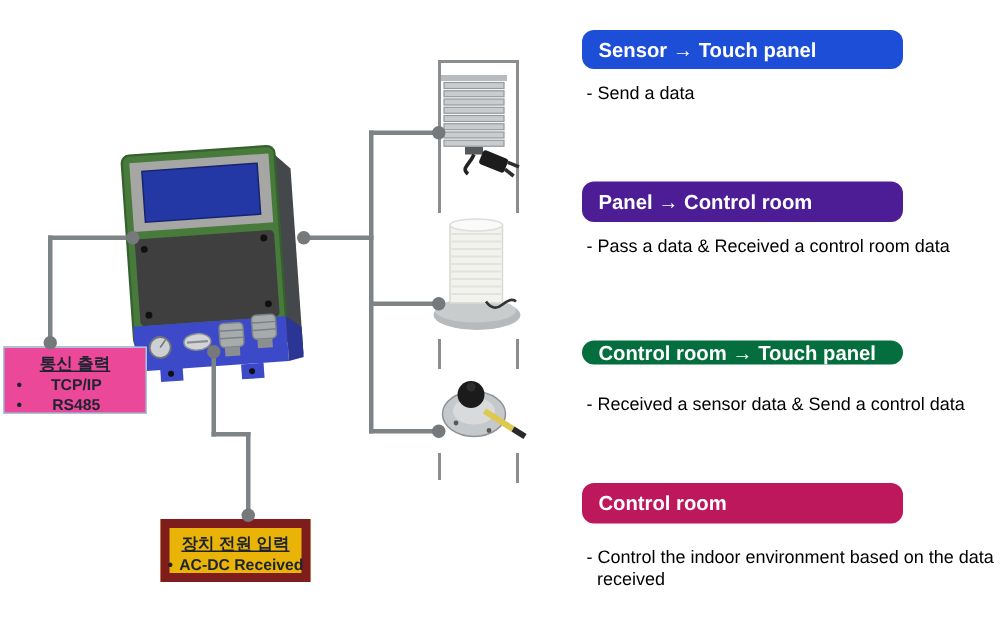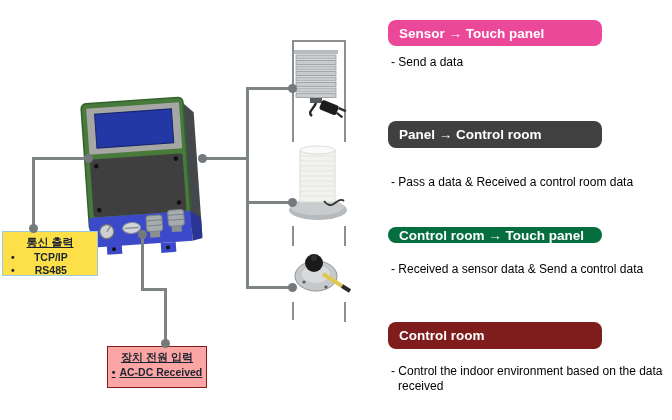--- a/index.html
+++ b/index.html
@@ -18,37 +18,37 @@
   
   .device{position:absolute;left:76px;top:90px;z-index:2;}
 
   
   .lblbox{position:absolute;z-index:3;box-sizing:border-box;text-align:center;
           color:#1c2430;font-weight:bold;}
   .lblbox .ttl{font-size:11px;text-decoration:underline;margin-top:3px;}
   .lblbox .row{font-size:10.5px;display:flex;align-items:center;margin-top:1px;}
   .lblbox .row .b{margin-left:8px;margin-right:0;}
   .lblbox .row .t{flex:1;text-align:center;margin-right:10px;}
-  .commbox{left:2px;top:231px;width:96px;height:45px;background:#fde047;border:1px solid #9ccae0;}
-  .powerbox{left:107px;top:346px;width:100px;height:42px;background:#fca5a5;border:1px solid #7f1d1d;text-decoration:underline;}
+  .commbox{left:2px;top:231px;width:96px;height:45px;background:#ec4899;border:1px solid #9ccae0;}
+  .powerbox{left:107px;top:346px;width:100px;height:42px;background:#eab308;border:6px solid #7f1d1d;}
   .powerbox .row{justify-content:center;}
   .powerbox .row .b{margin:0 4px 0 0;}
   .powerbox .row .t{flex:none;margin:0;}
 
   
   .pill{position:absolute;left:388px;width:214px;border-radius:8px;color:#ffffff;
         font-weight:bold;font-size:13.5px;box-sizing:border-box;padding-left:11px;
         display:flex;align-items:center;z-index:3;}
-  .pill1{top:20px;height:26px;background:#ec4899;}
-  .pill2{top:121px;height:27px;background:#404040;}
+  .pill1{top:20px;height:26px;background:#1d4ed8;}
+  .pill2{top:121px;height:27px;background:#4c1d95;}
   .pill3{top:227px;height:16px;background:#046e3e;}
-  .pill4{top:322px;height:27px;background:#7f1d1d;}
+  .pill4{top:322px;height:27px;background:#be185d;}
   .note{position:absolute;left:391px;color:#000000;font-size:12px;line-height:15px;z-index:3;}
   .n1{top:55px;white-space:nowrap;}
-  .n2{top:157px;white-space:nowrap;margin-top:18px;}
+  .n2{top:157px;white-space:nowrap;}
   .n3{top:262px;white-space:nowrap;}
   .n4{top:364px;width:281px;padding-left:7px;text-indent:-7px;}
 </style>
 </head>
 <body>
 
 <div class="stage">
 
   <div class="cl" style="left:32px;top:157px;width:56px;height:3px;"></div>
   <div class="cl" style="left:32px;top:157px;width:3px;height:72px;"></div>

